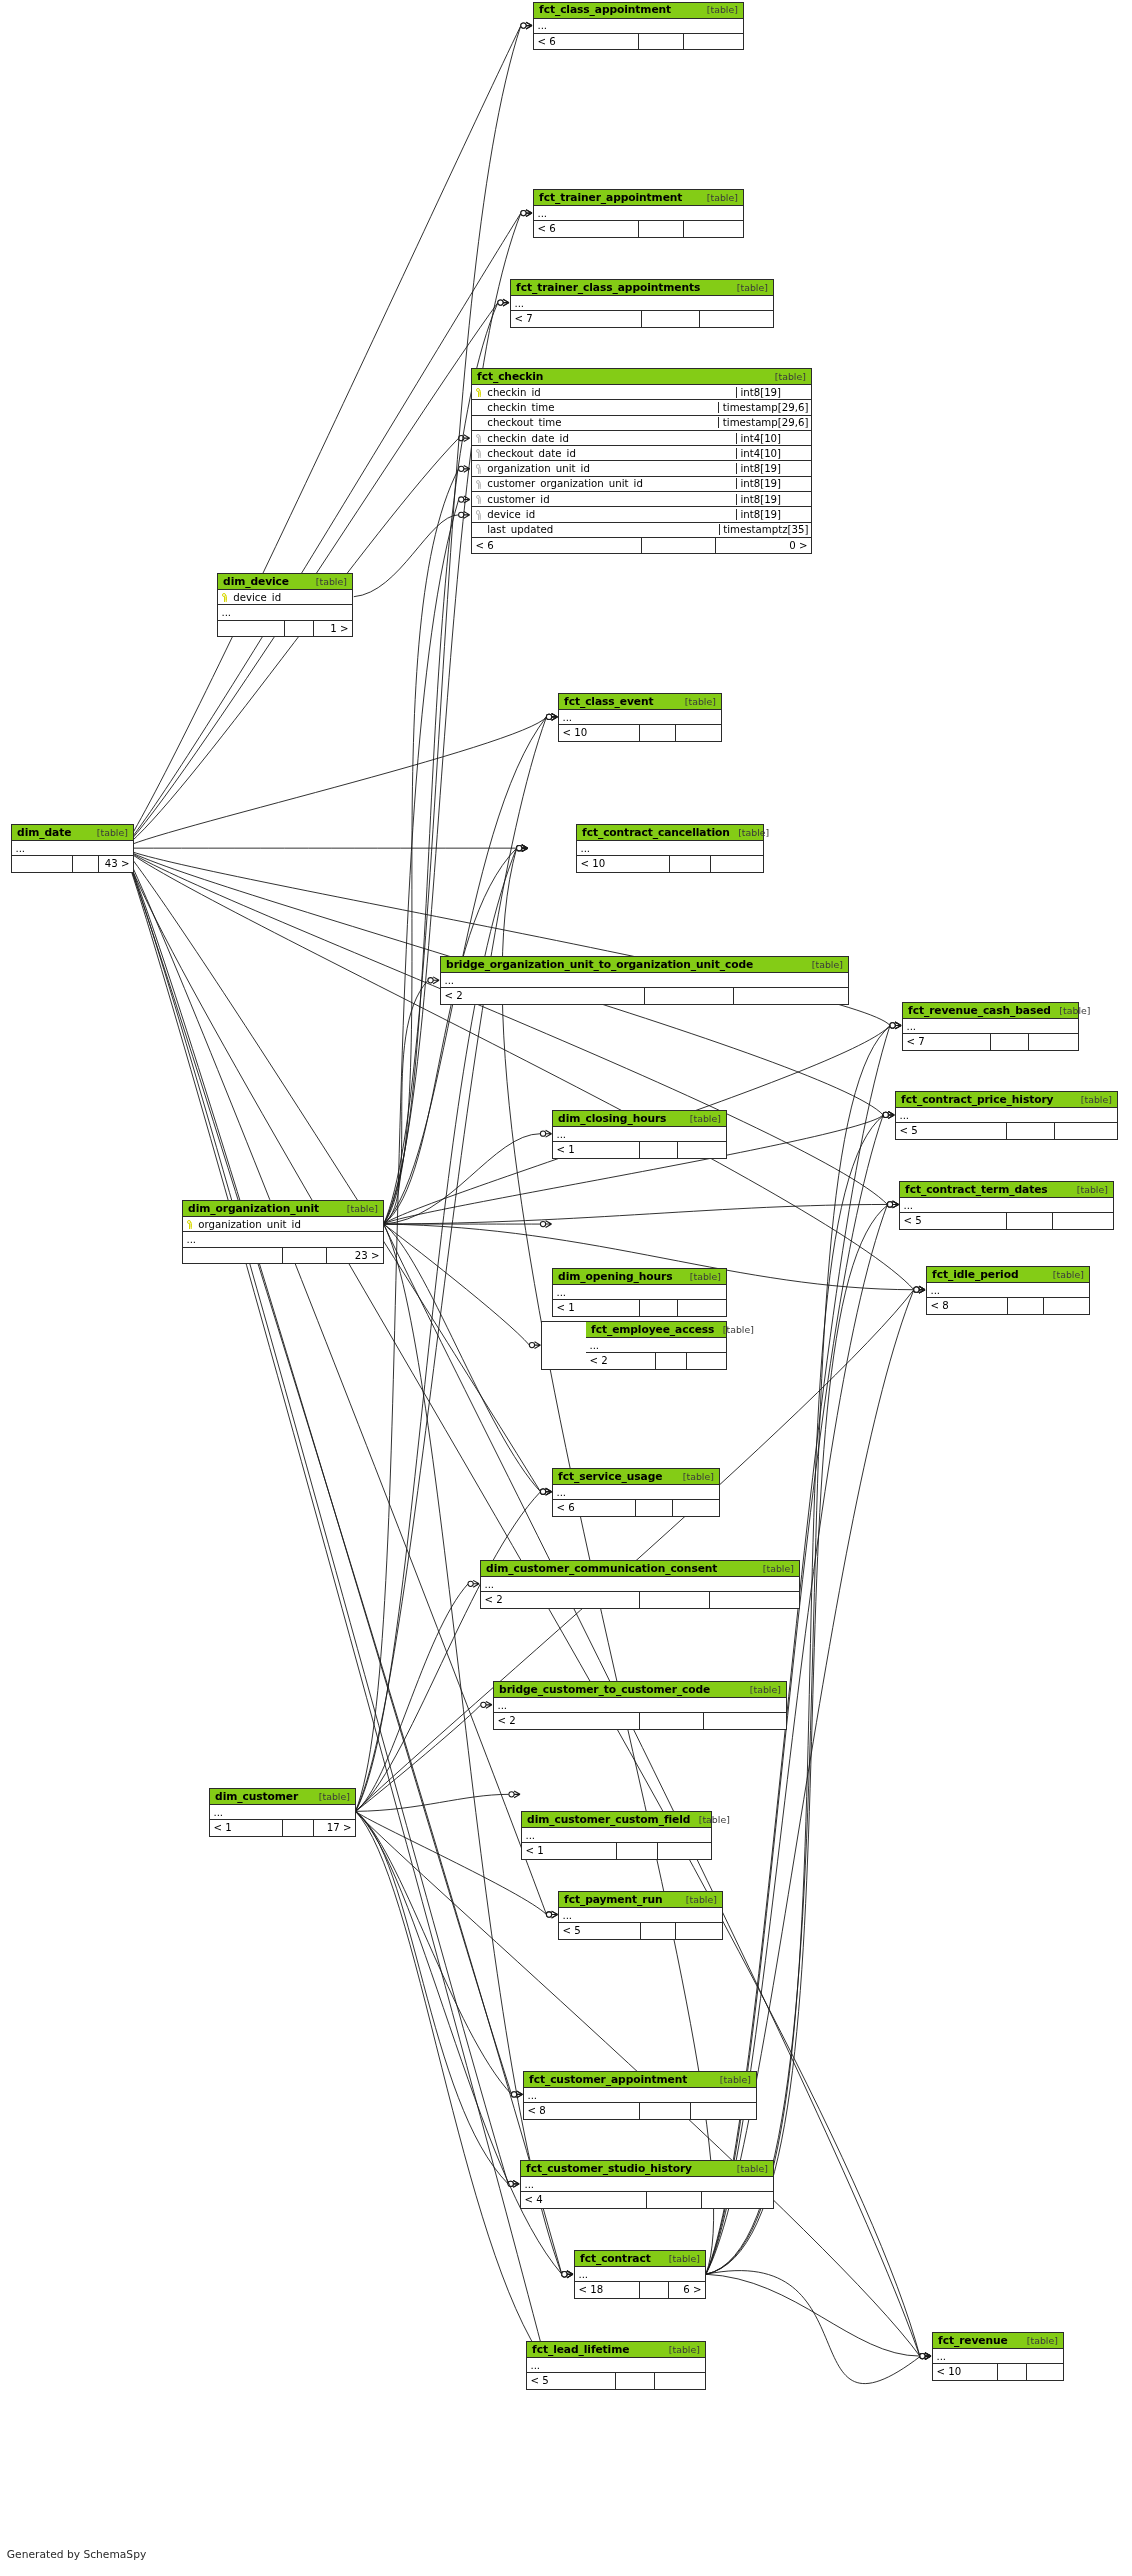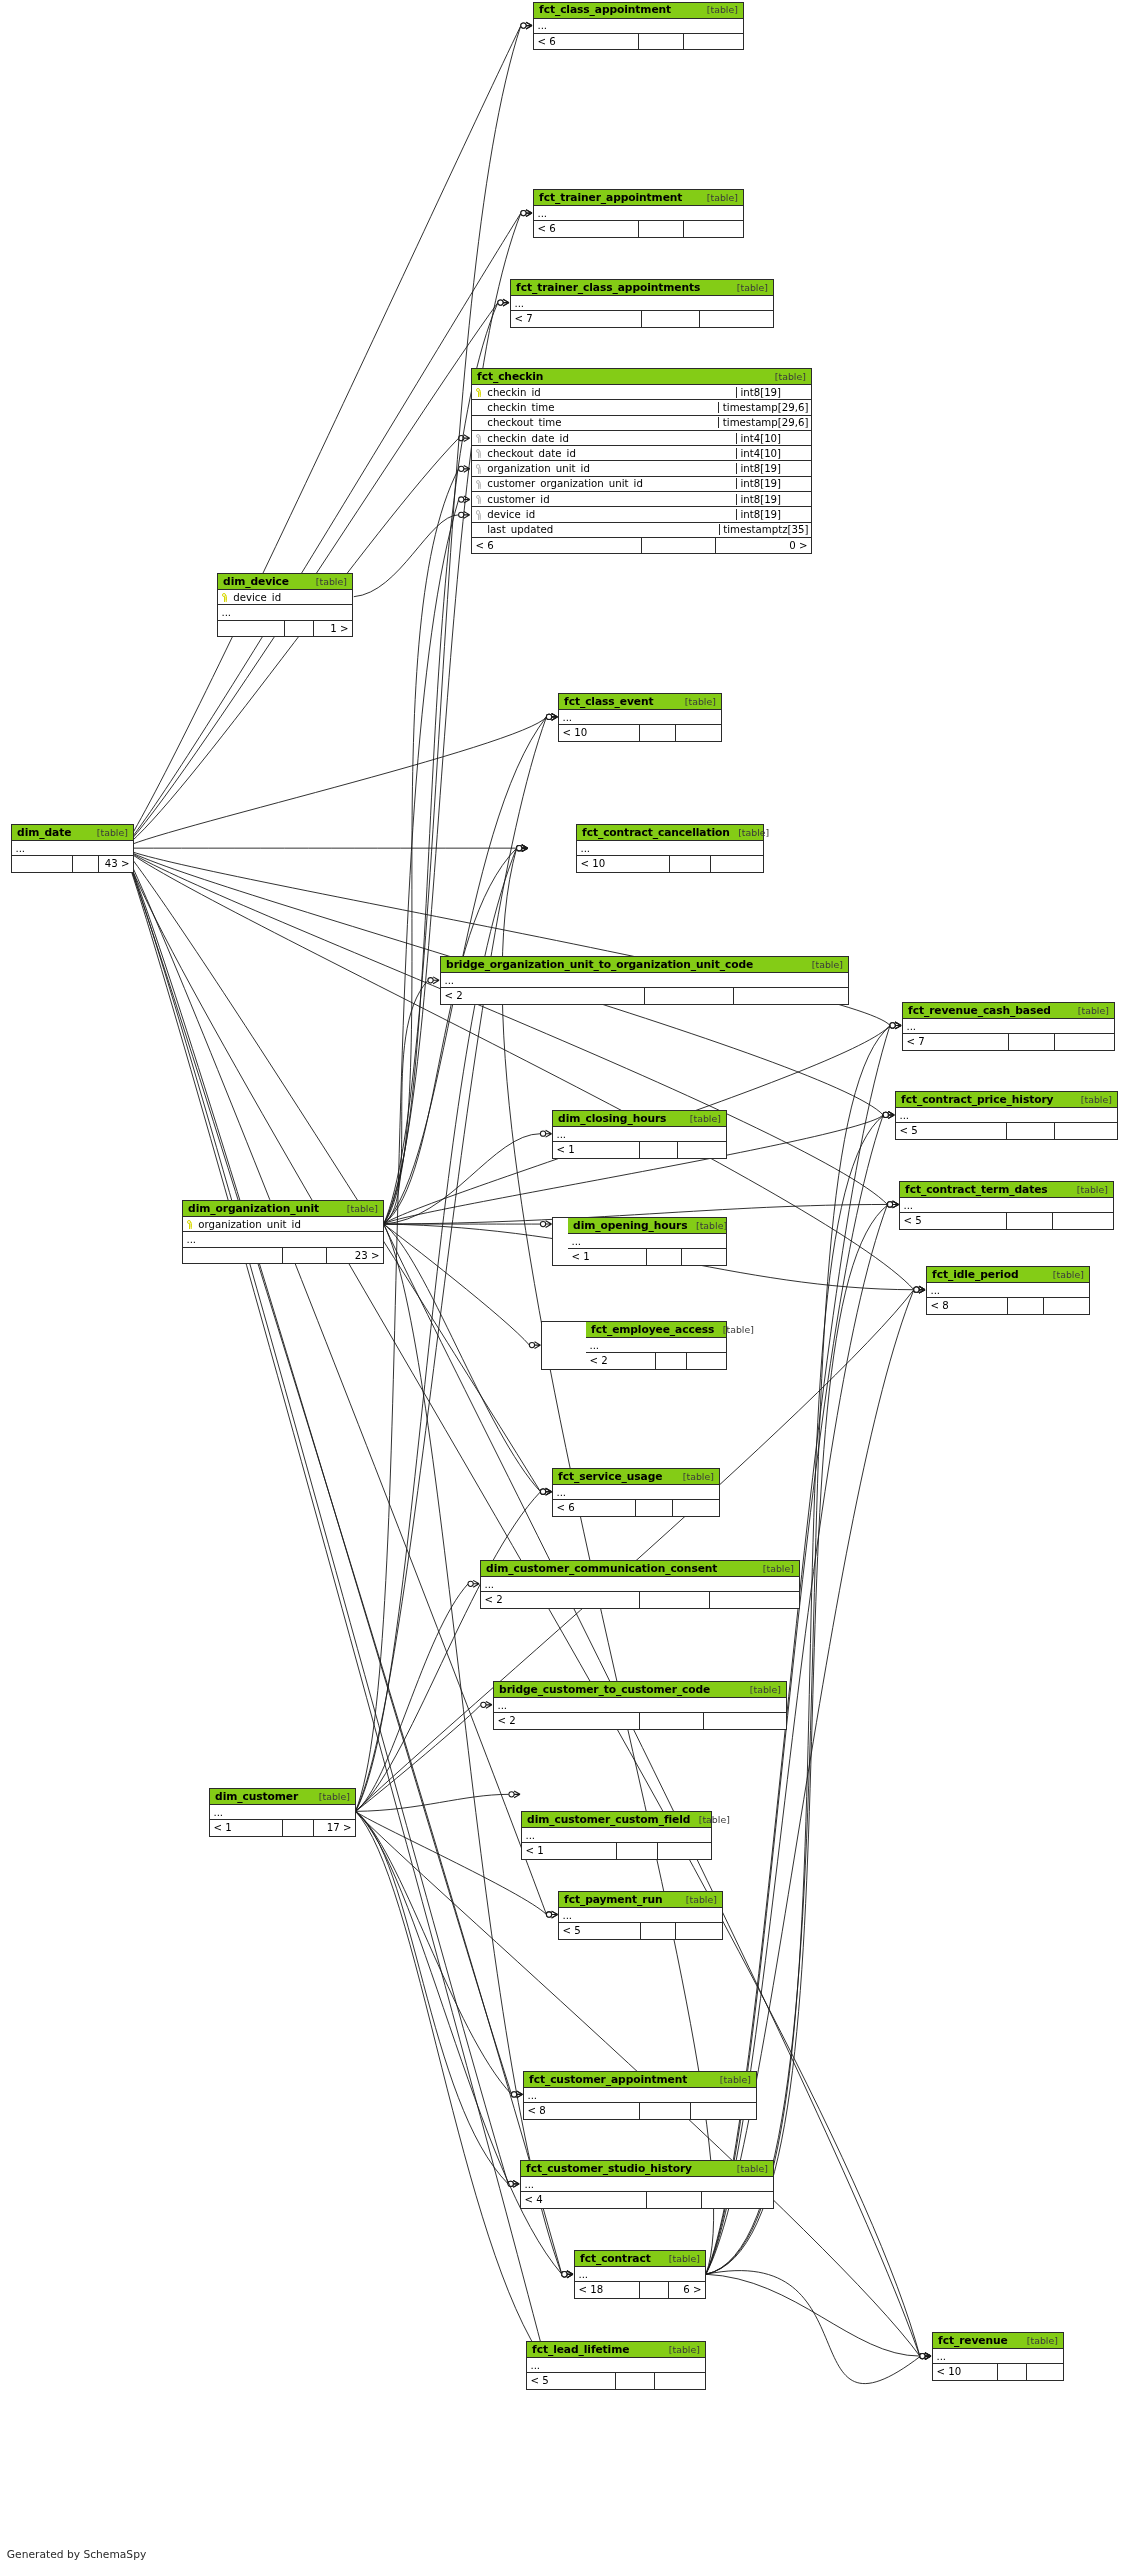--- a/index.html
+++ b/index.html
@@ -585,21 +585,21 @@
           <span class="tname">bridge_organization_unit_to_organization_unit_code</span>
           <span class="ttag">[table]</span>
         </div>
         <div class="ellipsis-row">...</div>
         <div class="foot">
           <div class="f-left">&lt; 2</div>
           <div class="f-mid"></div>
           <div class="f-right"></div>
         </div>
       </div>
-      <div class="node" style="left: 902px; top: 1002px; width: 213px;">
+      <div class="node" style="left: 902px; top: 1002px; width: 177px;">
         <div class="node-title">
           <span class="tname">fct_revenue_cash_based</span>
           <span class="ttag">[table]</span>
         </div>
         <div class="ellipsis-row">...</div>
         <div class="foot">
           <div class="f-left">&lt; 7</div>
           <div class="f-mid"></div>
           <div class="f-right"></div>
         </div>
@@ -649,21 +649,21 @@
           <span class="col-key"><span class="keyicon key-pk"></span></span>
           <span class="col-name">organization_unit_id</span>
         </div>
         <div class="ellipsis-row">...</div>
         <div class="foot">
           <div class="f-left"></div>
           <div class="f-mid"></div>
           <div class="f-right">23 &gt;</div>
         </div>
       </div>
-      <div class="node" style="left: 552px; top: 1217px; width: 175px; padding-left: 15px;">
+      <div class="node" style="left: 552px; top: 1268px; width: 175px;">
         <div class="node-title">
           <span class="tname">dim_opening_hours</span>
           <span class="ttag">[table]</span>
         </div>
         <div class="ellipsis-row">...</div>
         <div class="foot">
           <div class="f-left">&lt; 1</div>
           <div class="f-mid"></div>
           <div class="f-right"></div>
         </div>

